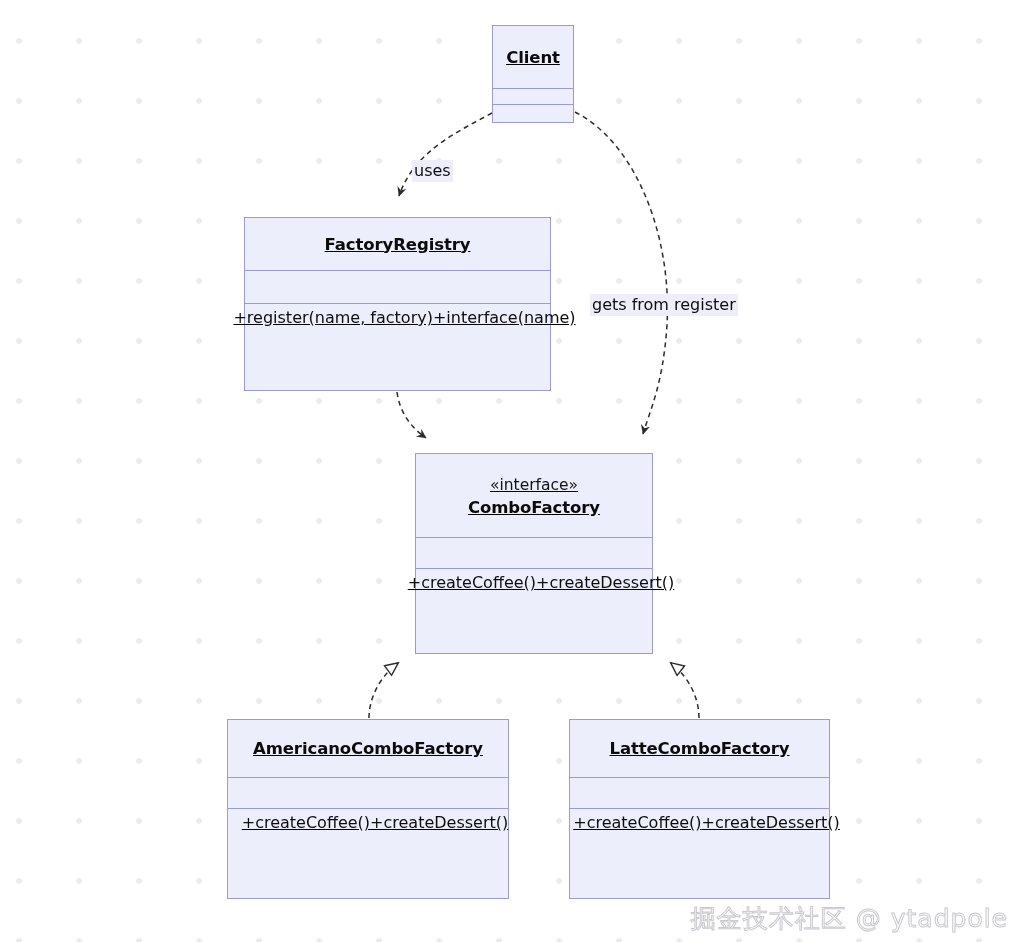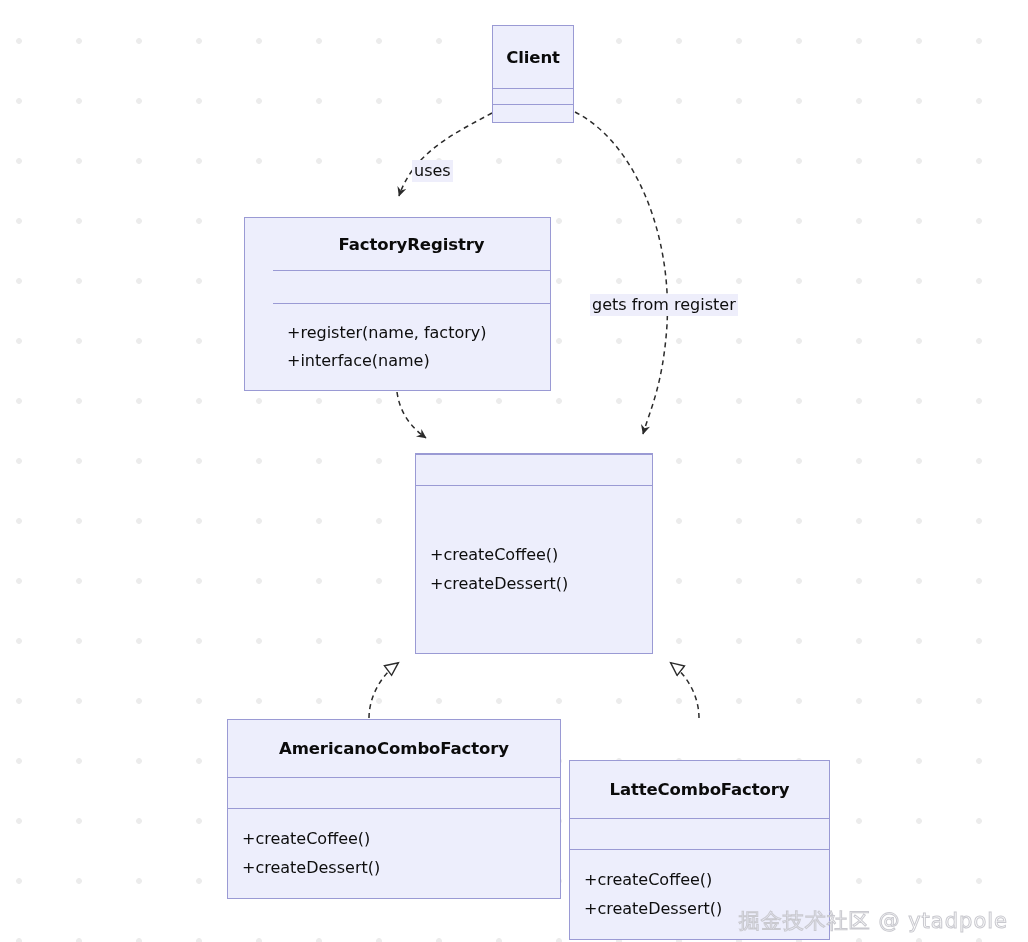--- a/index.html
+++ b/index.html
@@ -40,38 +40,39 @@
     position: absolute;
     box-sizing: border-box;
     border: 1.4px solid #9a9ad4;
     background-color: #edeefc;
     display: flex;
     flex-direction: column;
   }
   .compartment {
     box-sizing: border-box;
     width: 100%;
+    text-decoration: underline;
   }
   .compartment.title {
     display: flex;
     flex-direction: column;
     align-items: center;
     justify-content: center;
     text-align: center;
   }
   .compartment.divider {
     border-top: 1.4px solid #9a9ad4;
   }
   .compartment.attrs {
     flex: 0 0 auto;
   }
   .compartment.ops {
     flex: 1 1 auto;
     display: flex;
-    flex-direction: column;
+    flex-direction: row;
     justify-content: center;
     padding-left: 14px;
   }
   .cls-name {
     font-weight: bold;
     font-size: 16.5px;
     color: #0b0b0b;
     letter-spacing: -0.1px;
   }
   .cls-stereotype {
@@ -96,21 +97,21 @@
     padding: 1px 2px;
     white-space: nowrap;
     line-height: 1.25;
   }
 
   
   #watermark {
     position: absolute;
     right: 20px;
     bottom: 8px;
-    font-size: 21px;
+    font-size: 25px;
     line-height: 1.2;
     color: rgba(255,255,255,0);
     -webkit-text-stroke: 1px #c9c9cf;
     letter-spacing: 1px;
     white-space: nowrap;
     font-family: "DejaVu Sans", "Liberation Sans", sans-serif;
   }
 </style>
 </head>
 <body>
@@ -139,51 +140,55 @@
   </svg>
 
   <div class="uml-box" style="left:492px; top:25px; width:82px; height:98px;">
     <div class="compartment title" style="height:64px;">
       <div class="cls-name">Client</div>
     </div>
     <div class="compartment divider attrs" style="height:16px;"></div>
     <div class="compartment divider ops" style="height:18px;"></div>
   </div>
 
-  <div class="uml-box" style="left:244px; top:217px; width:307px; height:174px;padding-left:28px;">
+  <div class="uml-box" style="left:244px; top:217px; width:307px; height:174px;">
     <div class="compartment title" style="height:52px;">
       <div class="cls-name">FactoryRegistry</div>
     </div>
     <div class="compartment divider attrs" style="height:33px;"></div>
     <div class="compartment divider ops">
       <div class="op-line">+register(name, factory)</div>
       <div class="op-line">+interface(name)</div>
     </div>
   </div>
 
   <div class="uml-box" style="left:415px; top:453px; width:238px; height:201px;">
+    <div class="compartment title" style="height:83px;">
+      <div class="cls-stereotype">«interface»</div>
+      <div class="cls-name">ComboFactory</div>
+    </div>
     <div class="compartment divider attrs" style="height:31px;"></div>
     <div class="compartment divider ops">
       <div class="op-line">+createCoffee()</div>
       <div class="op-line">+createDessert()</div>
     </div>
   </div>
 
-  <div class="uml-box" style="left:227px; top:719px; width:334px; height:180px;">
+  <div class="uml-box" style="left:227px; top:719px; width:282px; height:180px;">
     <div class="compartment title" style="height:57px;">
       <div class="cls-name">AmericanoComboFactory</div>
     </div>
     <div class="compartment divider attrs" style="height:31px;"></div>
     <div class="compartment divider ops">
       <div class="op-line">+createCoffee()</div>
       <div class="op-line">+createDessert()</div>
     </div>
   </div>
 
-  <div class="uml-box" style="left:569px; top:760px; width:261px; height:180px;">
+  <div class="uml-box" style="left:569px; top:719px; width:261px; height:180px;">
     <div class="compartment title" style="height:57px;">
       <div class="cls-name">LatteComboFactory</div>
     </div>
     <div class="compartment divider attrs" style="height:31px;"></div>
     <div class="compartment divider ops">
       <div class="op-line">+createCoffee()</div>
       <div class="op-line">+createDessert()</div>
     </div>
   </div>
 

